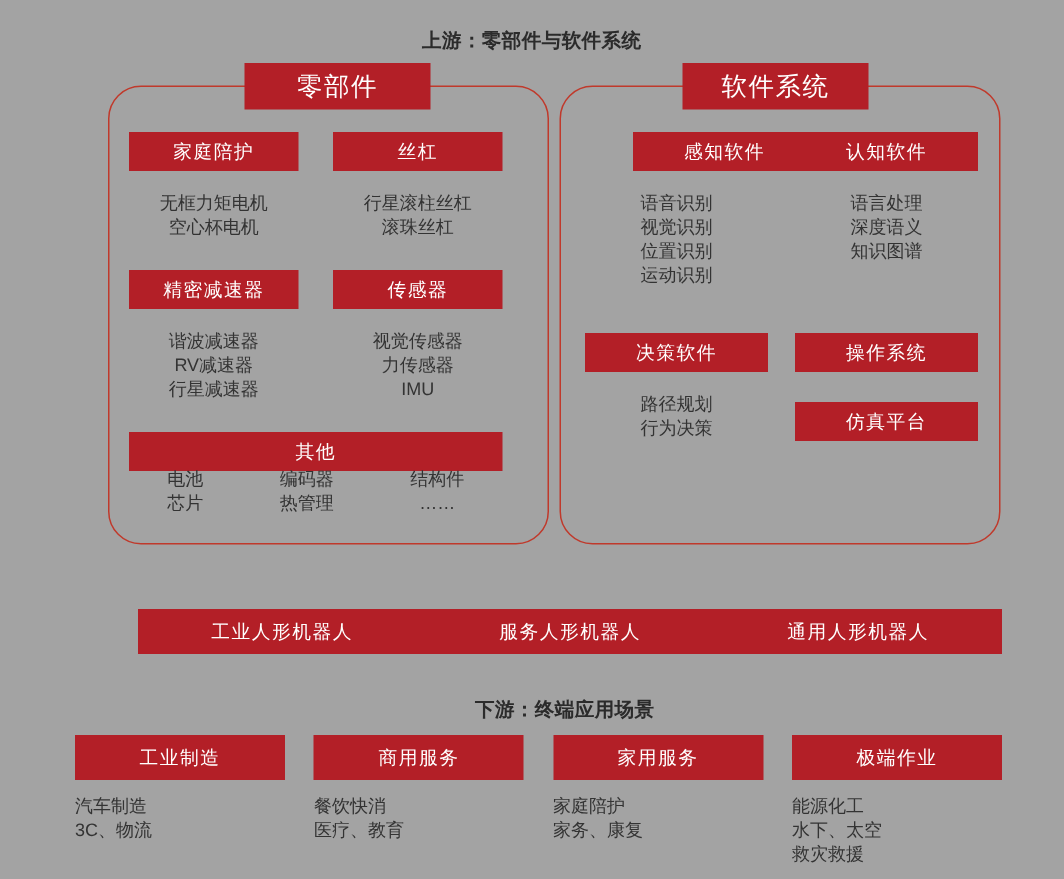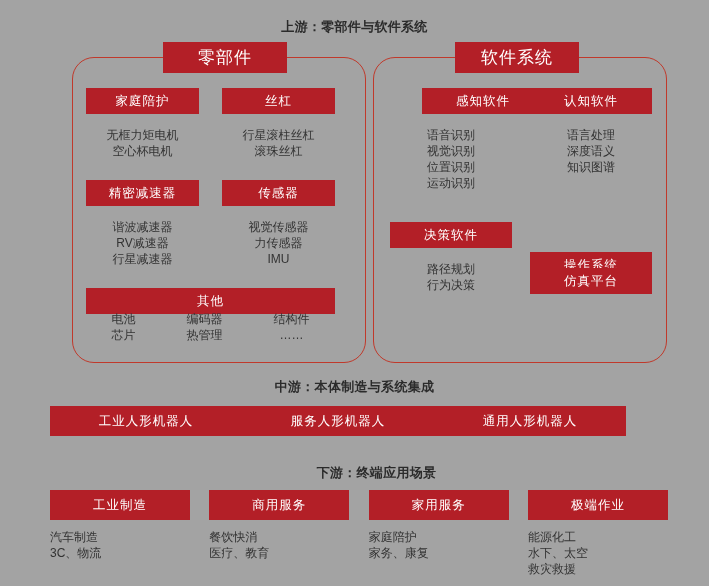--- a/index.html
+++ b/index.html
@@ -109,33 +109,33 @@
   
   #cat-perception-head { left: 390px; top: 88px;  width: 122px; margin-left: 32px; }
   #cat-perception-list { left: 390px; top: 127px; width: 122px; }
   
   #cat-cognition-head { left: 530px; top: 88px;  width: 122px; }
   #cat-cognition-list { left: 530px; top: 127px; width: 122px; }
   
   #cat-decision-head { left: 390px; top: 222px; width: 122px; }
   #cat-decision-list { left: 390px; top: 261px; width: 122px; }
   
-  #cat-os-head  { left: 530px; top: 222px; width: 122px; margin-top: 30px; }
+  #cat-os-head  { left: 530px; top: 222px; width: 122px; }
   
   #cat-sim-head { left: 530px; top: 268px; width: 122px; }
 
   
   .mid-row {
     position: absolute;
     left: 50px;
     top: 406px;
     width: 618px;
     height: 30px;
     display: flex;
-    justify-content: flex-start;
+    justify-content: flex-end;
   }
   .mid-box {
     position: relative;
     width: 192px;
     height: 30px;
     background: #b31f27;
     color: #ffffff;
     display: flex;
     align-items: center;
     justify-content: center;
@@ -251,21 +251,20 @@
   <div class="rbox cat-head" id="cat-decision-head">决策软件</div>
   <div class="cat-list" id="cat-decision-list">
     <div>路径规划</div>
     <div>行为决策</div>
   </div>
 
   <div class="rbox cat-head" id="cat-os-head">操作系统</div>
 
   <div class="rbox cat-head" id="cat-sim-head">仿真平台</div>
 
-  <div class="section-title" id="title-midstream">中游：本体制造与系统集成</div>
 
   <div class="mid-row">
     <div class="mid-box">工业人形机器人</div>
     <div class="mid-box">服务人形机器人</div>
     <div class="mid-box">通用人形机器人</div>
   </div>
 
   <div class="section-title" id="title-downstream">下游：终端应用场景</div>
 
   <div class="down-row">

